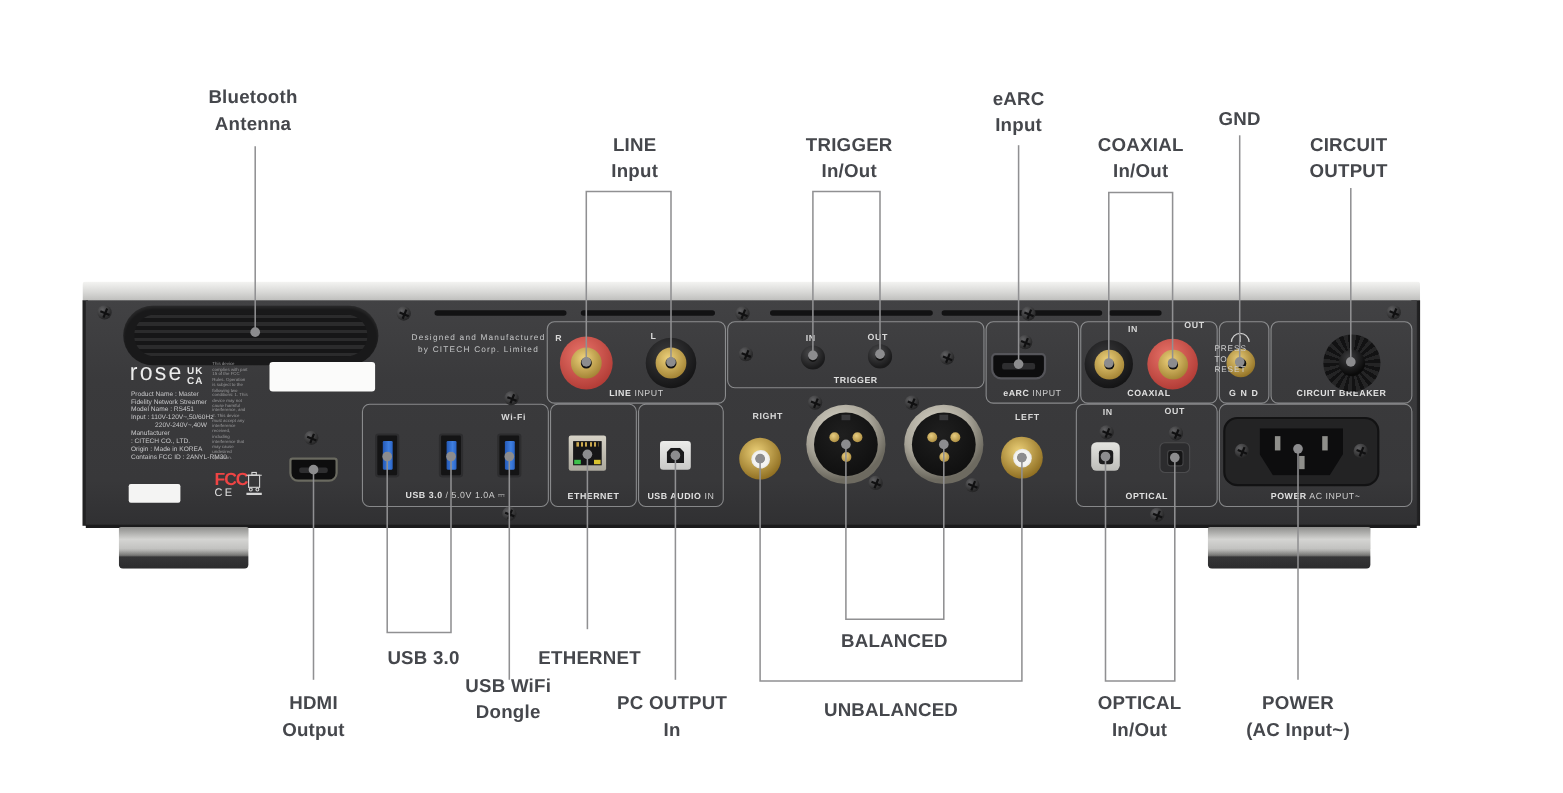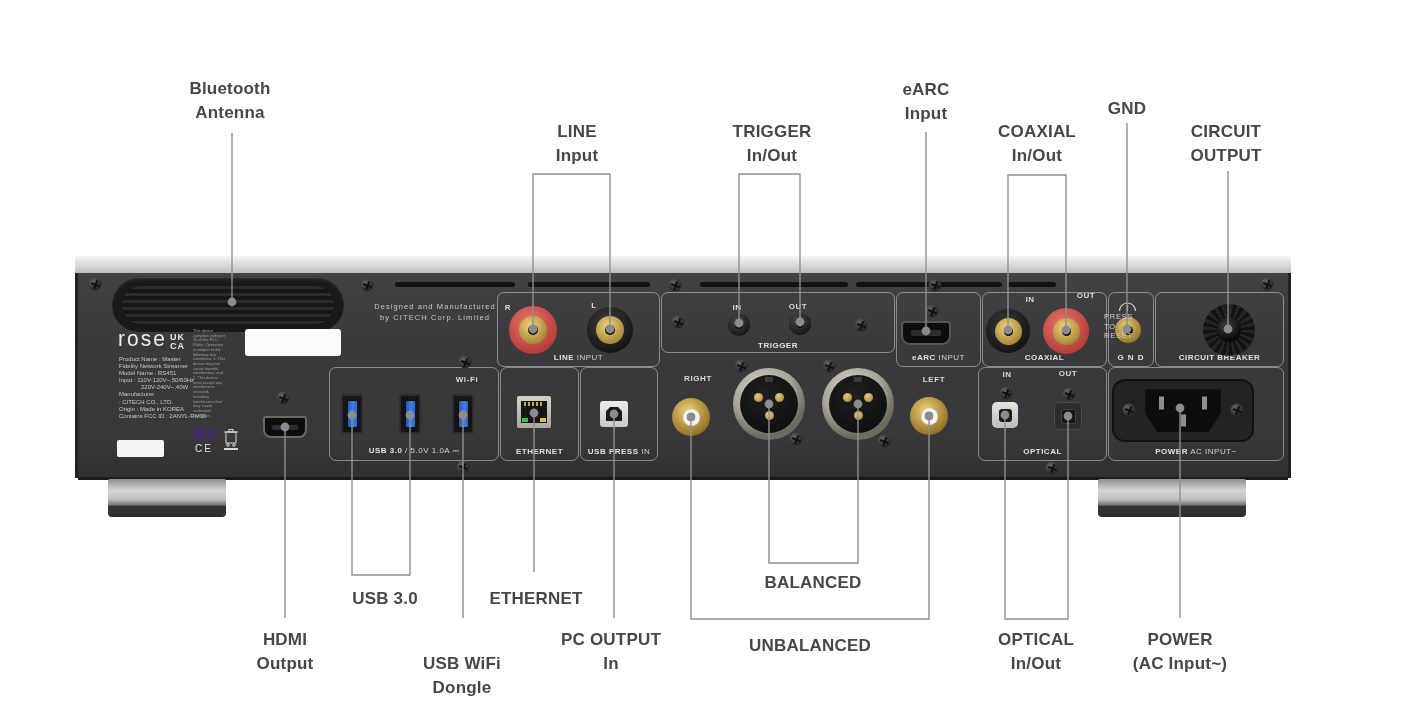--- a/index.html
+++ b/index.html
@@ -86,21 +86,21 @@
       <div class="regline">Fidelity Network Streamer</div>
       <div class="regline">Model Name : RS451</div>
       <div class="regline">Input : 110V-120V~,50/60Hz</div>
       <div class="regline" style="padding-left:22px">220V-240V~,40W</div>
       <div class="regline">Manufacturer</div>
       <div class="regline">: CITECH CO., LTD.</div>
       <div class="regline">Origin : Made in KOREA</div>
       <div class="regline">Contains FCC ID : 2ANYL-RM30</div>
     </div>
     <div class="abs" style="left:75px;top:2px;width:33px;font-size:4px;line-height:4.7px;color:#9b9b9d">This device complies with part 15 of the FCC Rules. Operation is subject to the following two conditions: 1. This device may not cause harmful interference, and 2. This device must accept any interference received, including interference that may cause undesired operation.</div>
-    <div class="abs" style="left:77px;top:101px;font-weight:400;font-size:12px;letter-spacing:-1px;color:#4c1d95">FCC</div>
+    <div class="abs" style="left:77px;top:101px;font-weight:700;font-size:16px;letter-spacing:-1px;color:#ef4444">FCC</div>
     <div class="abs" style="left:77px;top:116px;font-size:10px;letter-spacing:2px;color:#e4e4e4">CE</div>
     <svg class="abs" style="left:104px;top:100px" width="18" height="24" viewBox="0 0 18 24">
       <g fill="none" stroke="#d6d6d6" stroke-width="1">
         <rect x="4" y="5" width="10" height="11"></rect>
         <line x1="2" y1="5" x2="16" y2="5"></line>
         <rect x="7" y="2.5" width="4" height="2.5"></rect>
         <circle cx="6" cy="18" r="1.3"></circle>
           <circle cx="12" cy="18" r="1.3"></circle>
         <line x1="2" y1="22" x2="16" y2="22" stroke-width="2"></line>
       </g>
@@ -212,21 +212,21 @@
   </div>
   <div class="abs" style="left:534px;top:412px;width:34px;height:32px;transform:translate(-50%,-50%);background:linear-gradient(180deg,#d6d2c6,#aaa79c);border-radius:2px;display:flex;align-items:center;justify-content:center">
     <div style="position:relative;width:26px;height:22px;background:#161617">
       <div style="position:absolute;left:3px;top:1px;width:20px;height:4px;background:repeating-linear-gradient(90deg,#caa84e 0 2px,#161617 2px 4px)"></div>
       <div style="position:absolute;left:1px;bottom:1px;width:6px;height:4px;background:#3fc24c"></div>
       <div style="position:absolute;right:1px;bottom:1px;width:6px;height:4px;background:#d9c32e"></div>
     </div>
   </div>
 
   <div class="sec" style="left:580px;top:367px;width:76px;height:92px">
-    <div class="seclabel"><b>USB PRESS</b> <span>IN</span></div>
+    <div class="seclabel"><b>USB AUDIO</b> <span>IN</span></div>
   </div>
   <div class="abs" style="left:614px;top:414px;width:28px;height:26px;transform:translate(-50%,-50%);background:linear-gradient(180deg,#ececea,#c9c9c7);border-radius:3px;display:flex;align-items:center;justify-content:center">
     <div style="width:16px;height:14px;background:#1a1a1b;clip-path:polygon(25% 0,75% 0,100% 30%,100% 100%,0 100%,0 30%)"></div>
   </div>
 
   <div class="sub" style="left:698px;top:374px">RIGHT</div>
   <div class="sub" style="left:934px;top:375px">LEFT</div>
   <div class="rca" style="left:691px;top:417px;width:38px;height:38px;background:radial-gradient(circle at 42% 35%,#ecd078,#8a691d 80%)">
     <div class="mid" style="width:17px;height:17px;background:radial-gradient(circle,#f4f4f2 55%,#c9c9c7)">
         <div class="hole" style="width:8px;height:8px"></div>
@@ -367,21 +367,21 @@
     <div>CIRCUIT</div>
     <div>OUTPUT</div>
   </div>
   <div class="co-label" style="left:285px;top:628px">
     <div>HDMI</div>
     <div>Output</div>
   </div>
   <div class="co-label" style="left:385px;top:587px">
     <div>USB 3.0</div>
   </div>
-  <div class="co-label" style="left:462px;top:652px">
+  <div class="co-label" style="left:462px;top:612px">
     <div>USB WiFi</div>
     <div>Dongle</div>
   </div>
   <div class="co-label" style="left:536px;top:587px">
     <div>ETHERNET</div>
   </div>
   <div class="co-label" style="left:611px;top:628px">
     <div>PC OUTPUT</div>
     <div>In</div>
   </div>

